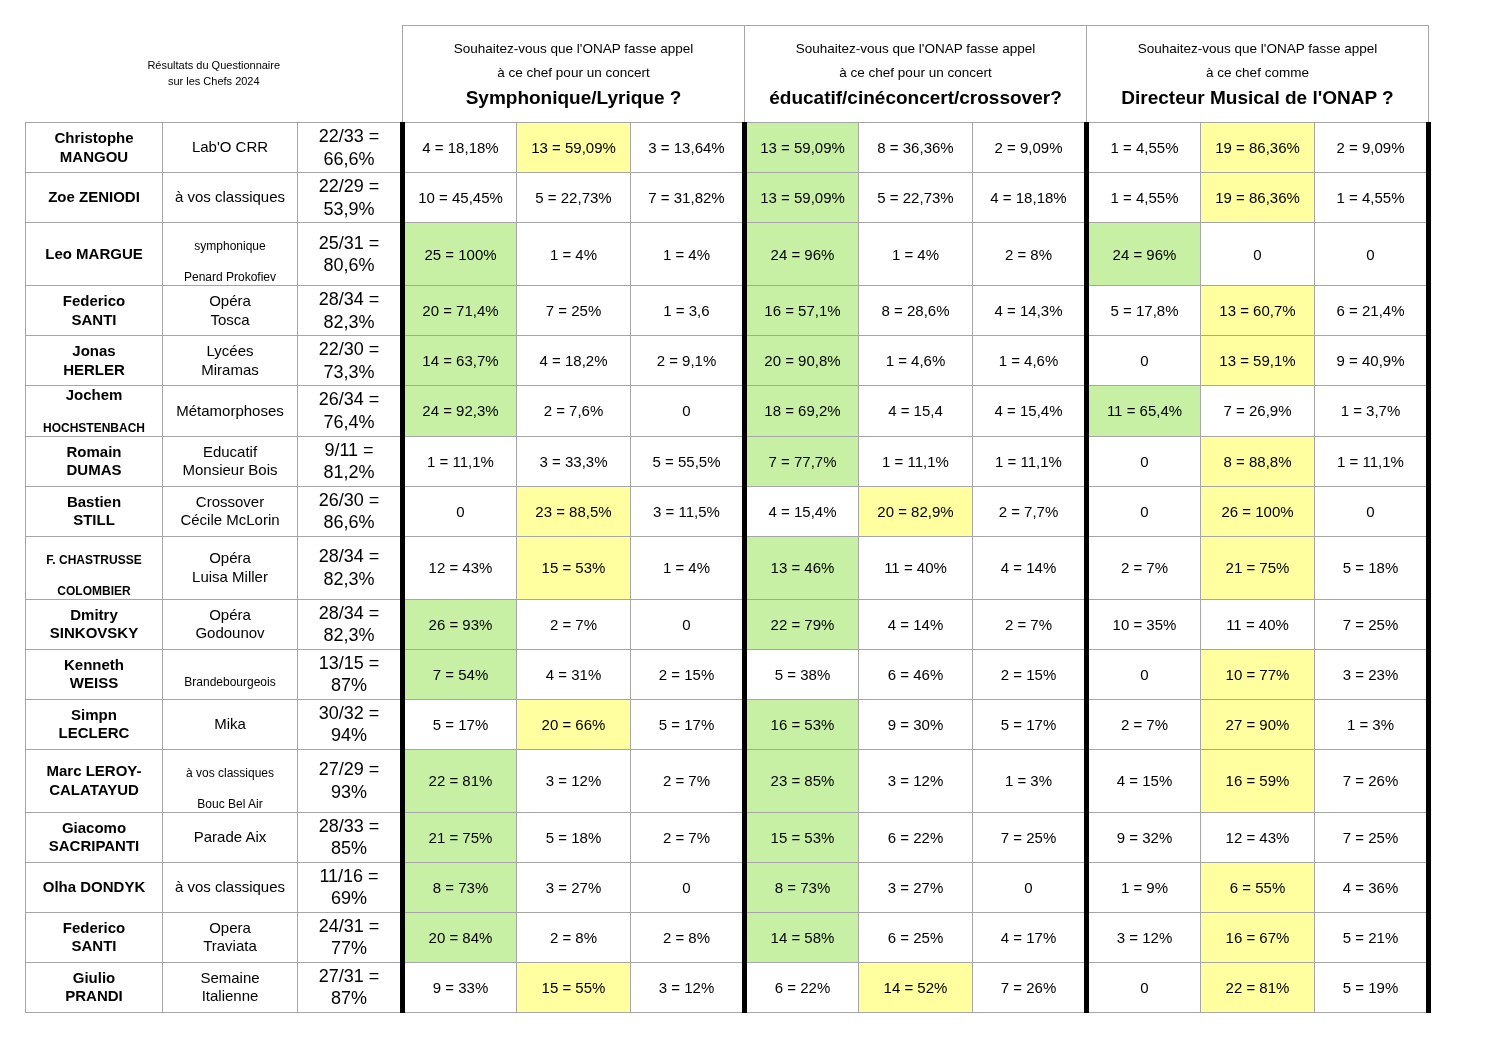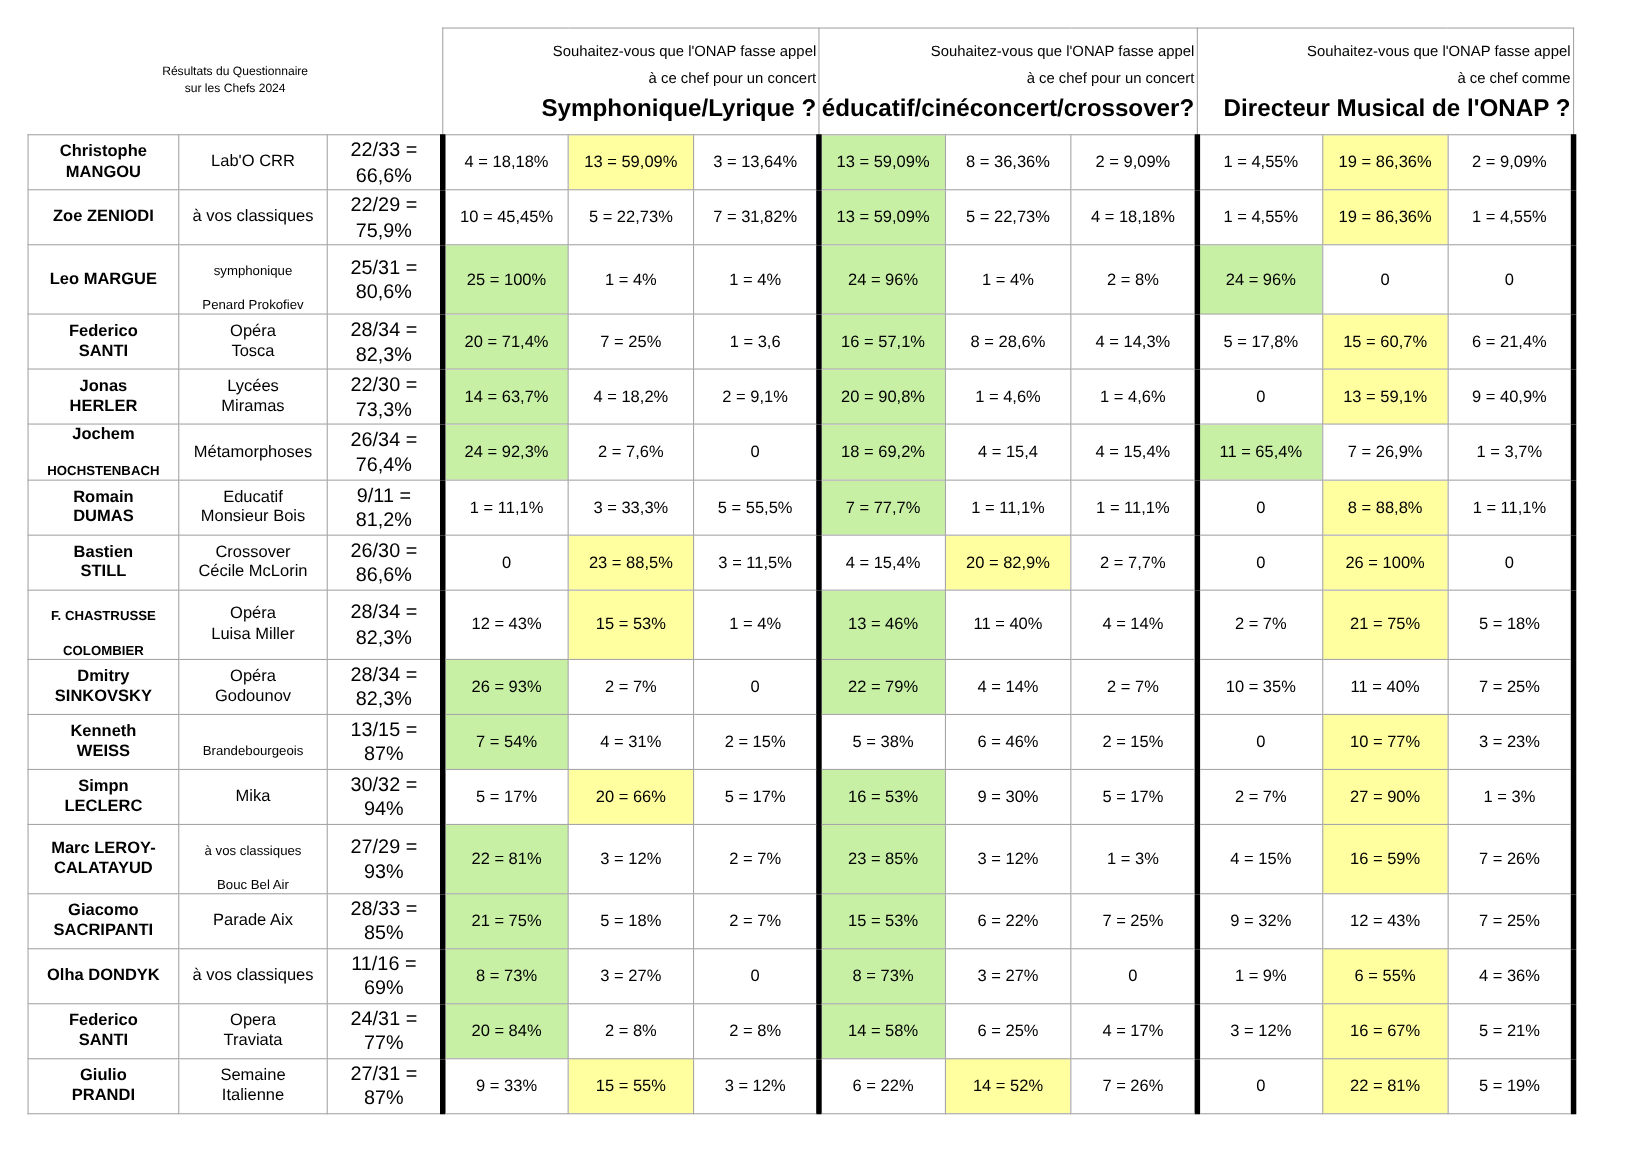--- a/index.html
+++ b/index.html
@@ -37,24 +37,24 @@
     overflow: hidden;
   }
   tr.top-row    { height: 97px; }
   tr.sub-row    { height: 55px; }
   tbody tr      { height: 50px; }
 
   .noborder { border: none; }
 
   .title-cell { font-size: 11px; line-height: 1.4; font-weight: 400; }
 
-  .qhead { font-weight: 400; vertical-align: middle; text-align: right; }
+  .qhead { font-weight: 400; vertical-align: middle; }
   .qline  { font-size: 13.5px; margin: 3px 0 9px 0; }
   .qline2 { font-size: 13.5px; margin: 0 0 7px 0; }
-  .qline3 { font-size: 22px; font-weight: 700; margin: 0 0 2px 0; }
+  .qline3 { font-size: 19px; font-weight: 700; margin: 0 0 2px 0; }
 
   .colhead      { font-size: 16px; font-weight: 400; }
   .colhead-sm   { font-size: 13px; line-height: 1.25; font-weight: 400; }
   .colhead-bold { font-size: 16px; font-weight: 700; }
 
   .gl { border-left: 5px solid var(--black); }
   .gr { border-right: 5px solid var(--black); }
   .qt { border-top: 5px solid var(--black); }
 
   .name-cell  { font-size: 15px; font-weight: 700; line-height: 1.25; }
@@ -134,21 +134,21 @@
         </tr>
         <tr>
           <td class="name-cell">
             <div>Zoe ZENIODI</div>
           </td>
           <td class="serie-cell">
             <div>à vos classiques</div>
           </td>
           <td class="taux-cell">
             <div>22/29 =</div>
-            <div>75,9%</div>
+            <div>53,9%</div>
           </td>
           <td class="result-cell gl">10 = 45,45%</td>
           <td class="result-cell">5 = 22,73%</td>
           <td class="result-cell gr">7 = 31,82%</td>
           <td class="result-cell bg-green gl">13 = 59,09%</td>
           <td class="result-cell">5 = 22,73%</td>
           <td class="result-cell gr">4 = 18,18%</td>
           <td class="result-cell gl">1 = 4,55%</td>
           <td class="result-cell bg-yellow">19 = 86,36%</td>
           <td class="result-cell gr">1 = 4,55%</td>
@@ -188,21 +188,21 @@
             <div>28/34 =</div>
             <div>82,3%</div>
           </td>
           <td class="result-cell bg-green gl">20 = 71,4%</td>
           <td class="result-cell">7 = 25%</td>
           <td class="result-cell gr">1 = 3,6</td>
           <td class="result-cell bg-green gl">16 = 57,1%</td>
           <td class="result-cell">8 = 28,6%</td>
           <td class="result-cell gr">4 = 14,3%</td>
           <td class="result-cell gl">5 = 17,8%</td>
-          <td class="result-cell bg-yellow">15 = 60,7%</td>
+          <td class="result-cell bg-yellow">13 = 60,7%</td>
           <td class="result-cell gr">6 = 21,4%</td>
         </tr>
         <tr>
           <td class="name-cell">
             <div>Jonas</div>
             <div>HERLER</div>
           </td>
           <td class="serie-cell">
             <div>Lycées</div>
             <div>Miramas</div>

